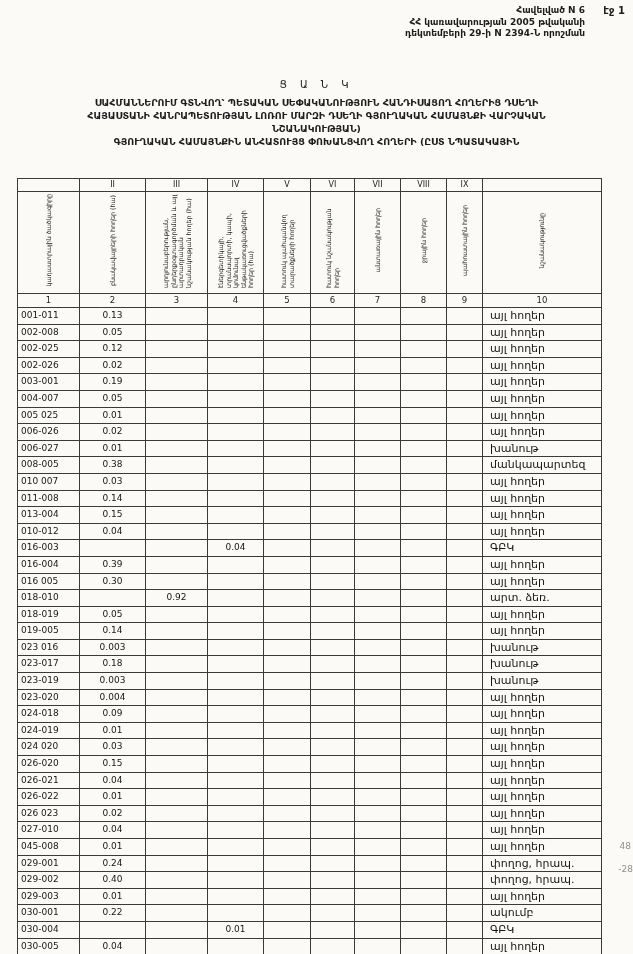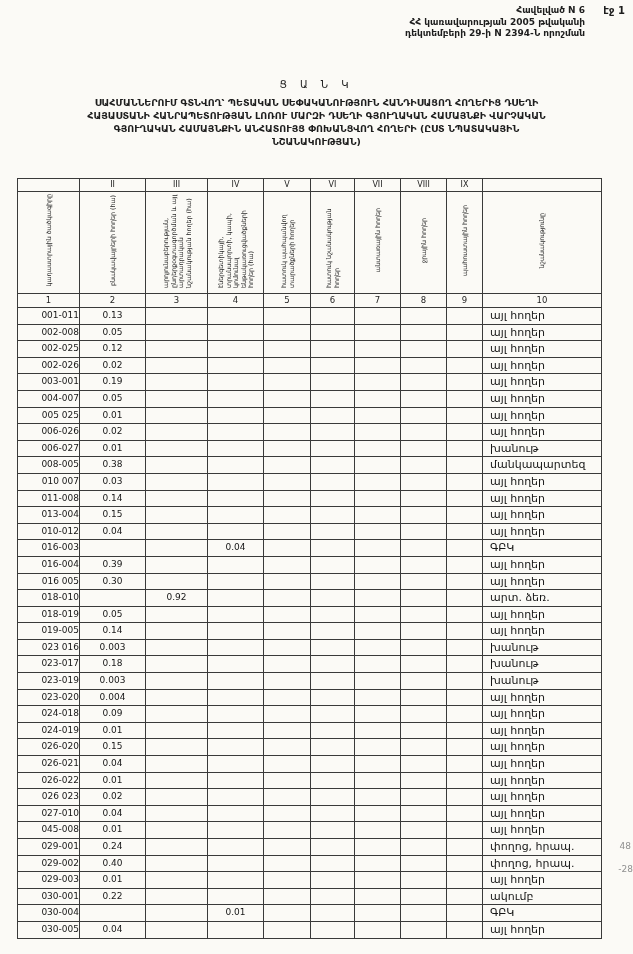--- a/index.html
+++ b/index.html
@@ -42,21 +42,21 @@
     writing-mode:vertical-rl;
     transform:rotate(180deg);
     font-size:6.3px;line-height:7.5px;
     max-height:95px;
     white-space:normal;
     text-align:left;
     color:#2a2a2a;
   }
   td.num-cell{height:13px;font-size:8.5px;text-align:center;line-height:13px;}
   tbody td{height:15.6px;font-size:9px;line-height:15.6px;color:#161616;}
-  td.c-code{text-align:right;padding-left:3px;}
+  td.c-code{text-align:left;padding-left:3px;}
   td.c-num{text-align:center;}
   td.c-use{text-align:left;padding-left:7px;font-size:11px;}
   .margin-note{
     position:absolute;right:2px;
     font-size:9px;color:#8f8f8f;
   }
   .note-1{top:841px;}
   .note-2{top:864px;right:0;}
 </style>
 </head>
@@ -70,22 +70,22 @@
     <div>Հավելված N 6</div>
     <div>ՀՀ կառավարության 2005 թվականի</div>
     <div>դեկտեմբերի 29-ի N 2394-Ն որոշման</div>
   </div>
 
   <div class="list-head">Ց Ա Ն Կ</div>
 
   <div class="doc-title">
     <div>ՍԱՀՄԱՆՆԵՐՈՒՄ ԳՏՆՎՈՂ՝ ՊԵՏԱԿԱՆ ՍԵՓԱԿԱՆՈՒԹՅՈՒՆ ՀԱՆԴԻՍԱՑՈՂ ՀՈՂԵՐԻՑ ԴՍԵՂԻ</div>
     <div>ՀԱՅԱՍՏԱՆԻ ՀԱՆՐԱՊԵՏՈՒԹՅԱՆ ԼՈՌՈՒ ՄԱՐԶԻ ԴՍԵՂԻ ԳՅՈՒՂԱԿԱՆ ՀԱՄԱՅՆՔԻ ՎԱՐՉԱԿԱՆ</div>
+    <div>ՆՇԱՆԱԿՈՒԹՅԱՆ)</div>
     <div>ԳՅՈՒՂԱԿԱՆ ՀԱՄԱՅՆՔԻՆ ԱՆՀԱՏՈՒՅՑ ՓՈԽԱՆՑՎՈՂ ՀՈՂԵՐԻ (ԸՍՏ ՆՊԱՏԱԿԱՅԻՆ</div>
-    <div>ՆՇԱՆԱԿՈՒԹՅԱՆ)</div>
   </div>
 
   <table class="tbl">
     <colgroup>
       <col style="width:62px">
         <col style="width:66px">
         <col style="width:62px">
       <col style="width:56px">
         <col style="width:47px">
         <col style="width:44px">
@@ -439,20 +439,32 @@
           <td class="c-num"></td>
           <td class="c-num"></td>
           <td class="c-num"></td>
           <td class="c-num"></td>
           <td class="c-num"></td>
           <td class="c-num"></td>
           <td class="c-num"></td>
           <td class="c-use">այլ հողեր</td>
         </tr>
         <tr>
+          <td class="c-code">024 020</td>
+          <td class="c-num">0.03</td>
+          <td class="c-num"></td>
+          <td class="c-num"></td>
+          <td class="c-num"></td>
+          <td class="c-num"></td>
+          <td class="c-num"></td>
+          <td class="c-num"></td>
+          <td class="c-num"></td>
+          <td class="c-use">այլ հողեր</td>
+        </tr>
+        <tr>
           <td class="c-code">026-020</td>
           <td class="c-num">0.15</td>
           <td class="c-num"></td>
           <td class="c-num"></td>
           <td class="c-num"></td>
           <td class="c-num"></td>
           <td class="c-num"></td>
           <td class="c-num"></td>
           <td class="c-num"></td>
           <td class="c-use">այլ հողեր</td>

